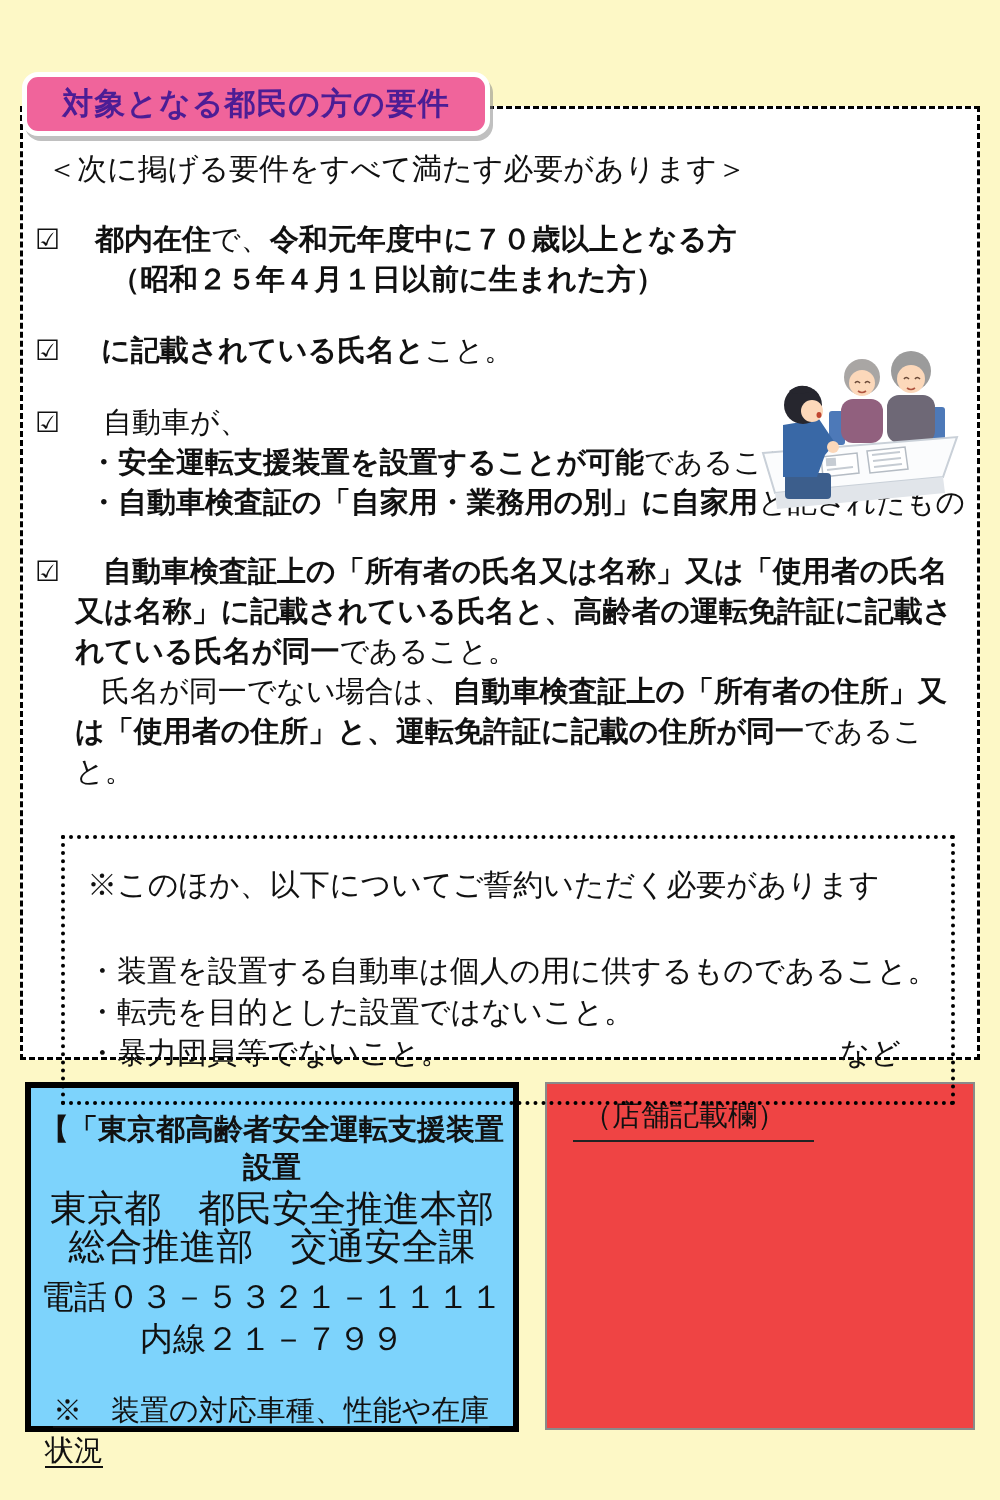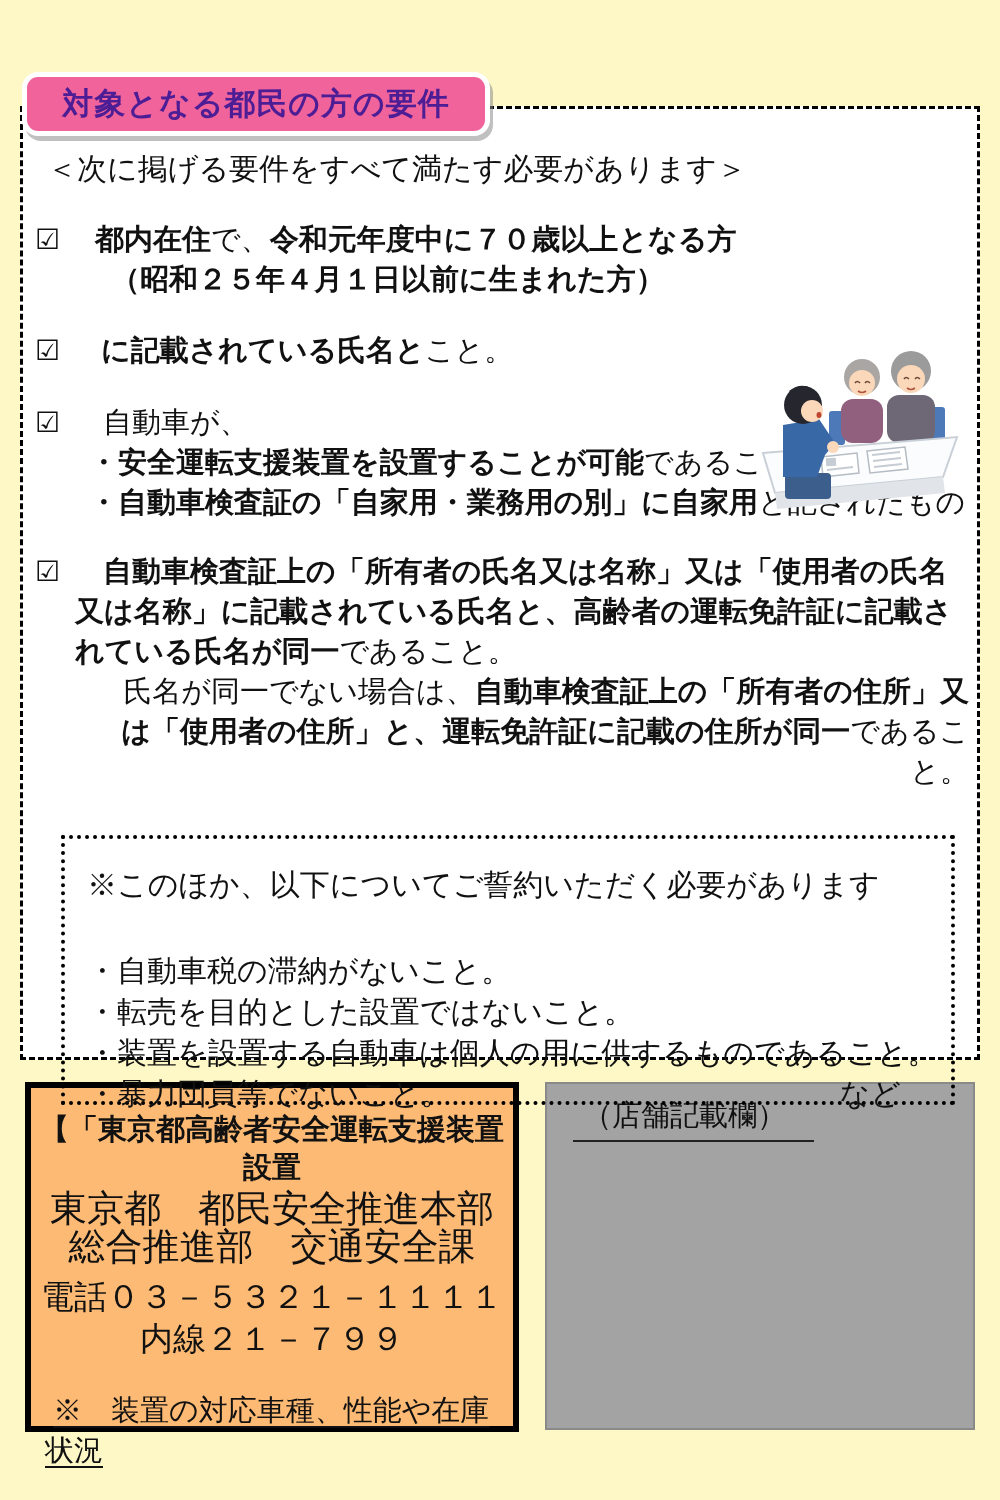--- a/index.html
+++ b/index.html
@@ -44,56 +44,56 @@
   .req1 .txt { margin-left:72px; }
   .req1 .line2 { margin-left:16px; }
   .req2 { margin-top:31px; }
   .req2 .txt { margin-left:78px; }
   .req3 { margin-top:32px; }
   .req3 .head { margin-left:80px; }
   .req3 .bullet { margin-left:66px; line-height:40px; }
   .req4 { margin-top:29px; }
   .req4 .txt { margin-left:52px; margin-right:8px; }
   .req4 p { text-indent:28px; }
-  .req4 p + p { text-indent:26px;text-align:right; }
+  .req4 p + p { text-indent:26px; }
 
   
   .pledge-box {
     margin:44px 0 0 38px;
     width:894px; height:270px;
     border:4px dotted #000;
     position:relative;
   }
   .pledge-title { margin:26px 0 0 22px; font-size:30px; }
   .pledge-list { margin:44px 0 0 22px; font-size:30px; line-height:41px; list-style:none; }
   .pledge-last { display:flex; }
   .pledge-etc { margin-left:auto; padding-right:50px; }
 
   
   .contact-box {
     position:absolute; left:25px; top:1082px;
     width:494px; height:350px;
-    background:#fdba74;
+    background:#7dd3fc;
     border:6px solid #000;
     text-align:center;
   }
   .contact-title { margin-top:22px; font-size:29px; font-weight:bold; line-height:38px; }
   .contact-org { font-size:37px; line-height:38px; margin-top:4px; }
   .contact-phone { font-size:33px; line-height:42px; margin-top:10px; }
   .contact-note {
     margin:30px 12px 0 14px; font-size:29px; line-height:40px;
     text-align:left; text-decoration:underline; text-underline-offset:6px;
   }
   .contact-note .l1 { text-indent:8px; display:block; text-decoration:underline; }
 
   
   .store-box {
     position:absolute; left:545px; top:1082px;
     width:430px; height:348px;
-    background:#a3a3a3;
+    background:#ef4444;
     border:2px solid #8a8a8a;
   }
   .store-label {
     display:inline-block; margin:12px 0 0 26px;
     font-size:29px;
     border-bottom:2px solid #222;
     padding:0 28px 4px 10px;
   }
 
   .footer {
@@ -139,23 +139,22 @@
     <span class="check">☑</span>
     <div class="txt">
       <p><span class="b">自動車検査証上の「所有者の氏名又は名称」又は「使用者の氏名又は名称」に記載されている氏名と、高齢者の運転免許証に記載されている氏名が同一</span><span>であること。</span></p>
       <p><span>氏名が同一でない場合は、</span><span class="b">自動車検査証上の「所有者の住所」又は「使用者の住所」と、運転免許証に記載の住所が同一</span><span>であること。</span></p>
     </div>
   </div>
 
   <div class="pledge-box">
     <div class="pledge-title">※このほか、以下についてご誓約いただく必要があります</div>
     <ul class="pledge-list">
-      <li>・自動車税の滞納がないこと。</li>
+      <li>・装置を設置する自動車は個人の用に供するものであること。</li>
       <li>・転売を目的とした設置ではないこと。</li>
-      <li>・装置を設置する自動車は個人の用に供するものであること。</li>
       <li class="pledge-last">
           <span>・暴力団員等でないこと。</span>
           <span class="pledge-etc">など</span>
         </li>
     </ul>
   </div>
 
   <div class="illus">
     <svg width="212" height="186" viewBox="0 0 212 186">
 

